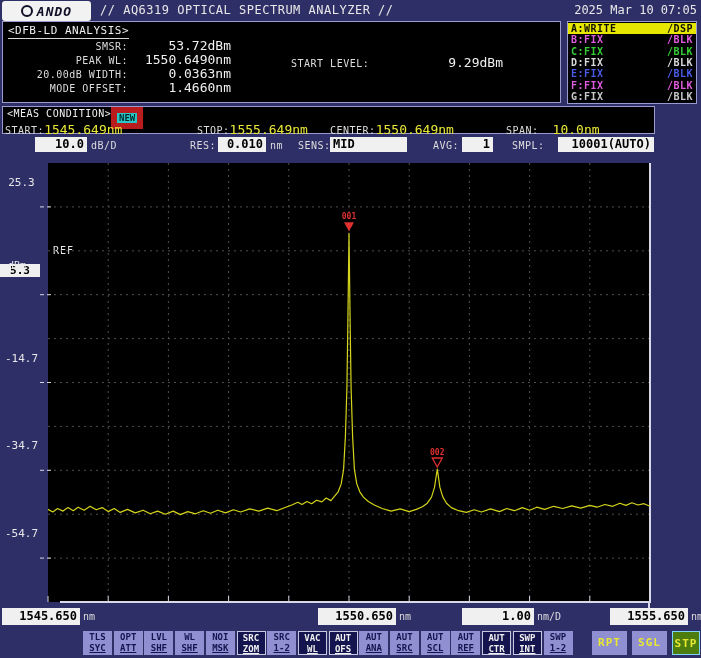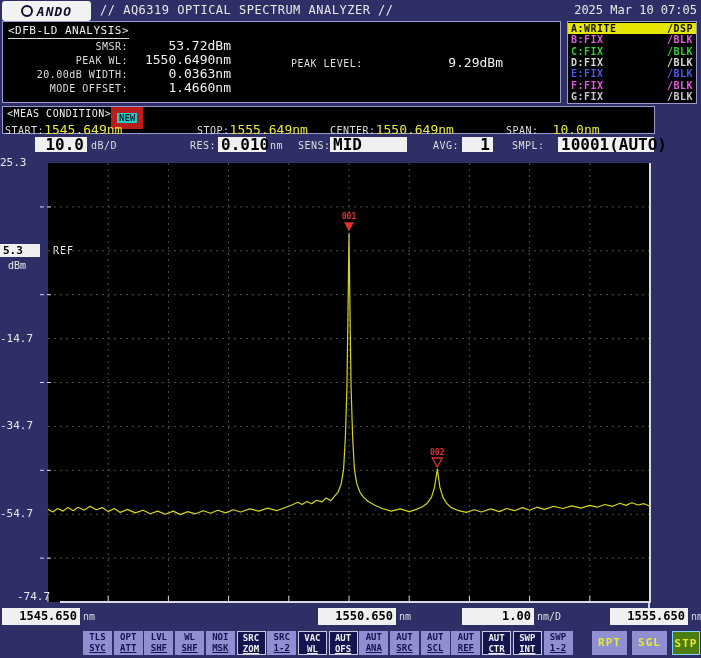--- a/index.html
+++ b/index.html
@@ -30,28 +30,28 @@
   #meas{left:2px;top:106px;width:653px;height:28px;}
   #meas .hd{position:absolute;left:4px;top:1px;font-size:10px;color:#f0f0f0;letter-spacing:.5px;}
   #newbadge{position:absolute;left:108px;top:0;font-size:9px;font-weight:bold;background:#28c8c8;
             color:#002828;border:6px solid #b91c1c;padding:0 2px;line-height:10px;}
   .mf{position:absolute;top:12px;white-space:nowrap;}
   .mf .l{font-size:10px;color:#dcdcdc;letter-spacing:.5px;vertical-align:baseline;}
   .mf .v{font-size:13px;color:#e8e838;vertical-align:baseline;}
   #mf0{left:2px}#mf1{left:194px}#mf2{left:327px}#mf3{left:503px}
   #mf3 .v{margin-left:14px}
   
-  .sbox{position:absolute;top:137px;height:15px;background:#f0f0f0;color:#000;font-size:16px;font-weight:bold;
+  .sbox{position:absolute;top:137px;height:15px;background:#f0f0f0;color:#000;font-size:12px;font-weight:bold;
         line-height:15px;padding:0 3px;box-sizing:border-box;text-align:right;white-space:nowrap;}
   .sbox.la{text-align:left;}
   .slabel{position:absolute;top:140px;font-size:10px;color:#dcdcdc;letter-spacing:.5px;white-space:nowrap;}
   
   #plotbg{position:absolute;left:48px;top:163px;width:602px;height:439px;background:#000;}
   #plotsvg{position:absolute;left:0;top:0;width:701px;height:658px;pointer-events:none;}
-  .ylab{position:absolute;width:43px;text-align:left;font-size:11px;color:#e8e8e8;white-space:nowrap;}
+  .ylab{position:absolute;width:43px;text-align:center;font-size:11px;color:#e8e8e8;white-space:nowrap;margin-top:20px;}
   .ylab.boxed{background:#f0f0f0;color:#000;padding:0 3px;width:34px;font-weight:bold;}
   #dbm{position:absolute;left:8px;top:260px;font-size:10px;color:#e8e8e8;}
   #ref{position:absolute;left:53px;top:245px;font-size:10px;color:#e8e8e8;letter-spacing:1px;}
   
   .xl{position:absolute;top:605px;height:17px;white-space:nowrap;}
   .xl .b{display:inline-block;background:#f0f0f0;color:#000;font-size:12px;font-weight:bold;line-height:17px;
          padding:0 3px;text-align:right;box-sizing:border-box;}
   .xl .u{font-size:10px;color:#dcdcdc;margin-left:3px;}
   
   .key{position:absolute;top:631px;width:29px;height:24px;font-size:9px;font-weight:bold;text-align:center;
@@ -87,21 +87,21 @@
       <span class="v">1550.6490nm</span>
     </div>
     <div class="ar" id="ar2">
       <span class="l">20.00dB WIDTH:</span>
       <span class="v">0.0363nm</span>
     </div>
     <div class="ar" id="ar3">
       <span class="l">MODE OFFSET:</span>
       <span class="v">1.4660nm</span>
     </div>
-    <div id="pl-label">PEAK LEVEL:</div>
+    <div id="pl-label">START LEVEL:</div>
     <div id="pl-value">9.29dBm</div>
   </div>
 
   <div id="tracepanel" class="panel">
       <div class="trow" style="background: rgb(230, 230, 0); color: rgb(16, 16, 0);">
         <span>A:WRITE</span>
         <span>/DSP</span>
       </div>
       <div class="trow" style="color: rgb(224, 90, 224);">
         <span>B:FIX</span>

